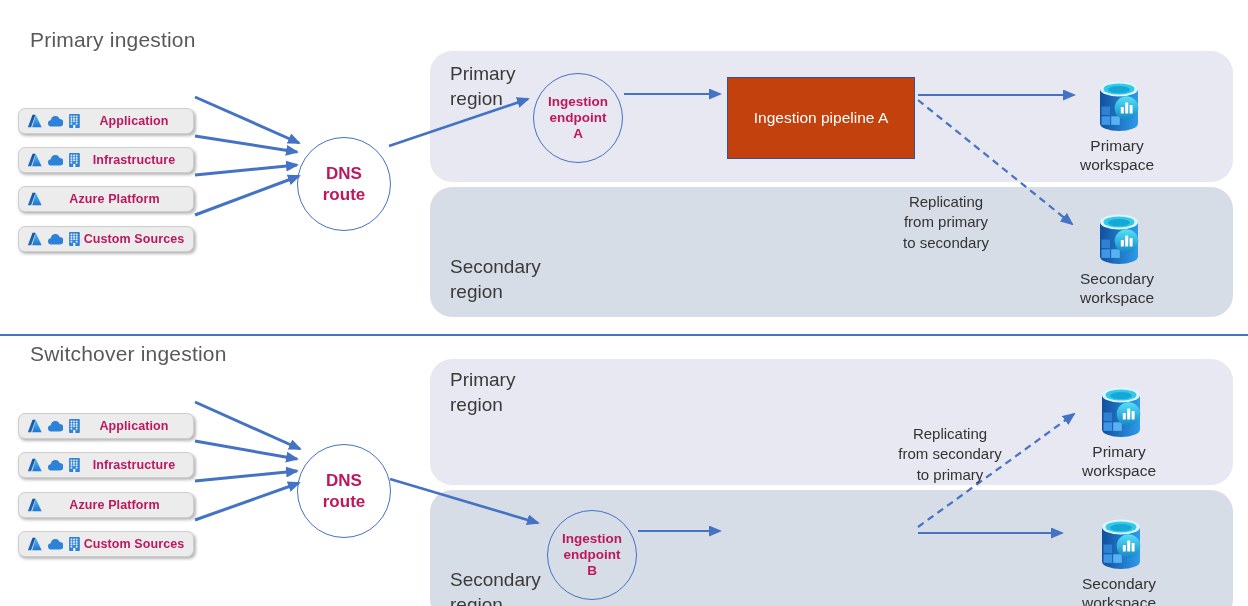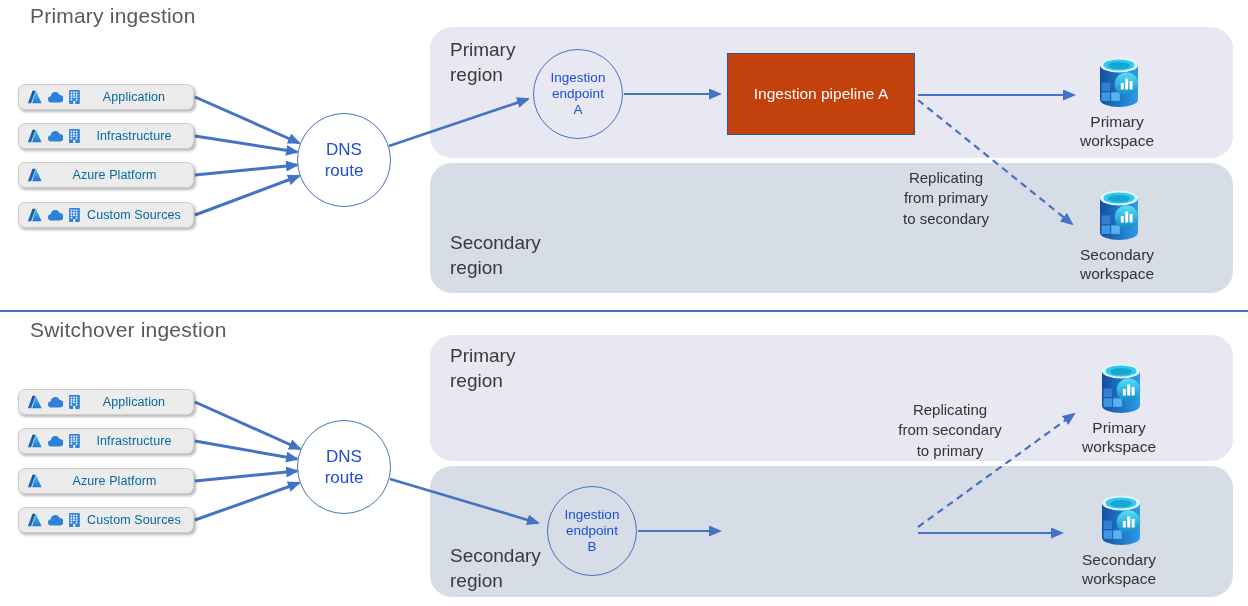--- a/index.html
+++ b/index.html
@@ -1,33 +1,33 @@
 <!DOCTYPE html>
 <html><head>
 <meta charset="utf-8">
 <style>
   html,body{margin:0;padding:0;background:#fff;}
   .canvas{position:relative;width:1248px;height:606px;background:#fff;
           font-family:"Liberation Sans",sans-serif;overflow:hidden;}
-  .abs{position:absolute;}
+  .abs{position:absolute;margin-top:24px;}
   .title{font-size:21px;color:#595959;letter-spacing:.2px;z-index:6;}
   .region{border-radius:22px;z-index:1;}
   .region.primary{background:#e7e8f1;}
   .region.secondary{background:#d7dde6;}
   .region-label{font-size:19px;color:#3a3a3a;line-height:1.32;white-space:pre-line;z-index:6;}
   .src-row{display:flex;align-items:center;background:#ececec;border:1px solid #cdcdcd;
            border-radius:7px;box-shadow:1.5px 2px 3px rgba(0,0,0,.28);
            width:176px;height:26px;box-sizing:border-box;padding:0 6px 0 8px;z-index:6;}
   .src-icons{display:flex;align-items:center;gap:5px;flex:0 0 auto;}
   .src-icons svg{display:block;}
-  .src-label{flex:1;text-align:center;font-size:12.5px;font-weight:normal;color:#0369a1;
+  .src-label{flex:1;text-align:center;font-size:12.5px;font-weight:bold;color:#be185d;
              white-space:nowrap;letter-spacing:.1px;}
   .node-circle{border-radius:50%;background:transparent;border:1.6px solid #4472c4;
                display:flex;align-items:center;justify-content:center;text-align:center;
-               color:#1d4ed8;font-weight:normal;white-space:pre-line;box-sizing:border-box;z-index:6;}
+               color:#be185d;font-weight:bold;white-space:pre-line;box-sizing:border-box;z-index:6;}
   .dns{font-size:17px;line-height:1.25;}
   .endpoint{font-size:13.5px;line-height:1.2;}
   .pipeline{background:#c2410c;border:1.5px solid #2f5597;color:#fff;font-size:15.5px;
             display:flex;align-items:center;justify-content:center;box-sizing:border-box;z-index:6;}
   .ws-label{font-size:15.5px;color:#333;text-align:center;line-height:1.25;white-space:pre-line;z-index:6;}
   .rep-label{font-size:15px;color:#333;text-align:center;line-height:1.35;white-space:pre-line;z-index:6;}
   .divider{height:2px;background:#4176c4;z-index:4;}
   svg.overlay{position:absolute;left:0;top:0;z-index:5;pointer-events:none;}
   .icon-wrap{z-index:6;}
 </style>

